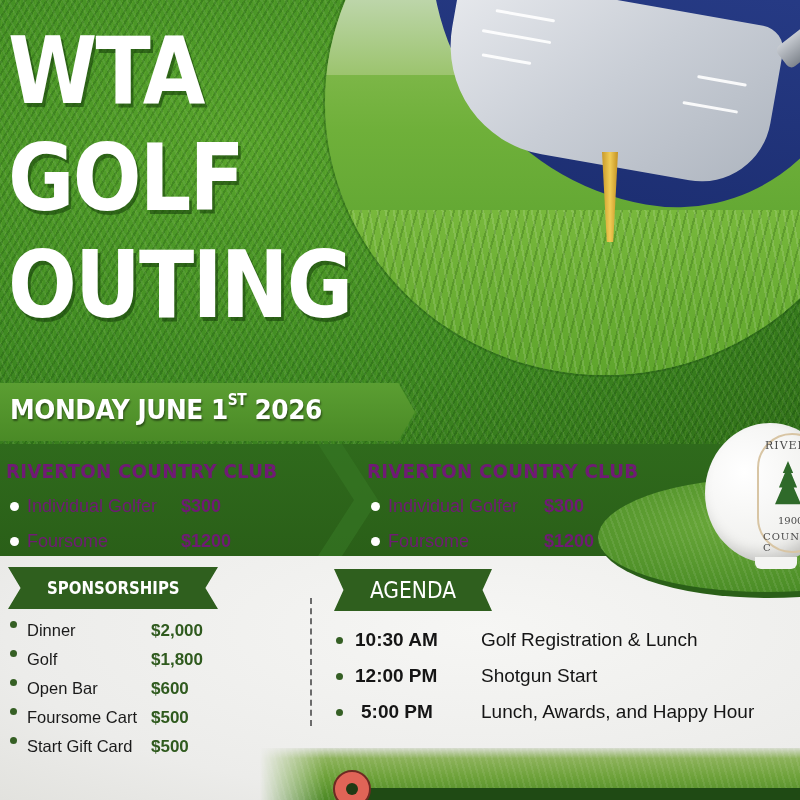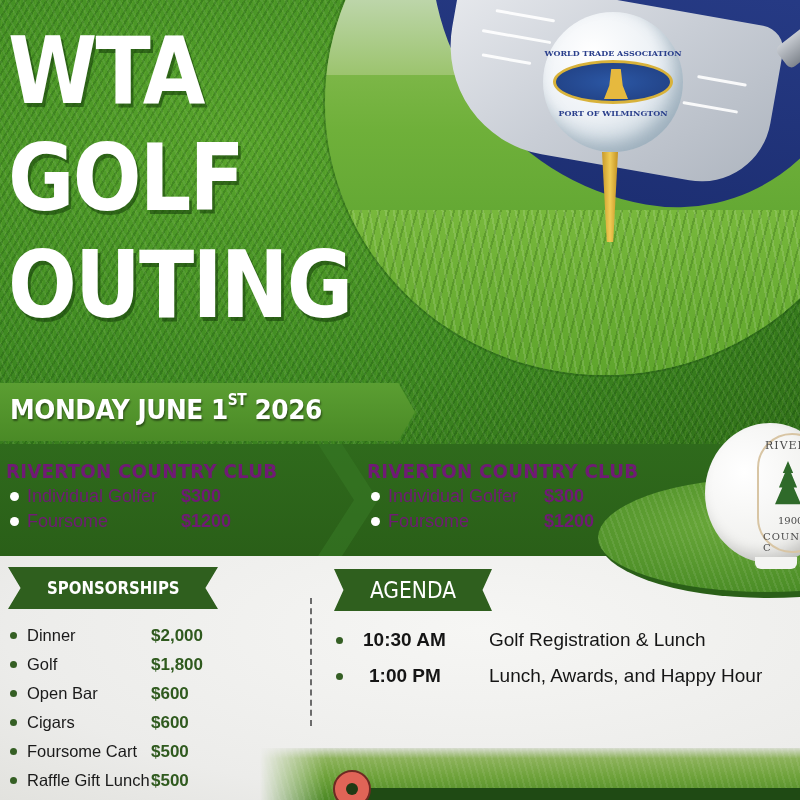--- a/index.html
+++ b/index.html
@@ -141,21 +141,21 @@
     }
     .price-block {
       position: absolute; color: #701a75;
     }
     .price-block .venue {
       font-family: "DejaVu Sans", sans-serif; font-weight: bold; font-size: 19px;
       letter-spacing: 0.2px; white-space: nowrap;
       transform: scaleX(0.96); transform-origin: left top;
     }
     .price-row {
-      display: flex; align-items: center; margin-top: 4px; font-size: 18px; white-space: nowrap;
+      display: flex; align-items: center; margin-top: 14px; font-size: 18px; white-space: nowrap;
     }
     .price-row .dot { width: 9px; height: 9px; border-radius: 50%; background: #ffffff; margin: 0 8px 0 4px; }
     .price-row .label { width: 154px; }
     .price-row .amt { font-weight: bold; }
     .price-block.b2 .price-row .label { width: 156px; }
 
     
     .green-oval {
       position: absolute; left: 598px; top: 478px; width: 340px; height: 120px;
       border-radius: 50%;
@@ -207,34 +207,34 @@
     }
     .ribbon.spons { left: 8px; top: 567px; width: 210px; }
     .ribbon.agenda { left: 334px; top: 569px; width: 158px; }
     .ribbon .rtext {
       font-family: "DejaVu Sans", sans-serif; font-weight: bold; font-size: 17px;
       transform: scaleX(0.88);
     }
     .ribbon.agenda .rtext { font-weight: normal; font-size: 23px; }
 
     .spons-list { position: absolute; left: 10px; top: 621px; }
-    .spons-item { display: flex; align-items: center; height: 29px; font-size: 16.5px; color: #1a1a1a; white-space: nowrap; }
+    .spons-item { display: flex; align-items: flex-start; height: 29px; font-size: 16.5px; color: #1a1a1a; white-space: nowrap; }
     .spons-item .dot { width: 7px; height: 7px; border-radius: 50%; background: #355f24; margin-right: 10px; }
     .spons-item .label { width: 124px; }
     .spons-item .amt { font-weight: bold; color: #2f5a1e; font-size: 17px; }
 
     .divider {
       position: absolute; left: 310px; top: 598px; width: 0; height: 128px;
       border-left: 2px dashed #6b6b6b;
     }
 
     .agenda-list { position: absolute; left: 336px; top: 622px; }
     .agenda-item { display: flex; align-items: center; height: 36px; white-space: nowrap; }
     .agenda-item .dot { width: 7px; height: 7px; border-radius: 50%; background: #355f24; margin-right: 12px; }
-    .agenda-item .time { width: 126px; font-weight: bold; font-size: 19px; color: #151515; margin-left: 8px; }
+    .agenda-item .time { width: 126px; font-weight: bold; font-size: 19px; color: #151515; }
     .agenda-item .desc { font-size: 19px; color: #151515; }
     .agenda-item.third .time { padding-left: 6px; }
 
     
     .grass-bottom {
       position: absolute; left: 260px; top: 748px; width: 540px; height: 52px;
       background:
         repeating-linear-gradient(75deg, rgba(255,255,255,0.07) 0 2px, transparent 2px 6px),
         linear-gradient(180deg, #d7dccf 0%, #8cb25a 20%, #6ea23a 55%, #4d8a26 100%);
       -webkit-mask-image: linear-gradient(90deg, transparent 0%, #000 12%);
@@ -266,27 +266,20 @@
   <div class="club-head"></div>
   <div class="club-face">
     <div class="groove" style="left:40px;top:30px;width:60px;"></div>
     <div class="groove" style="left:30px;top:52px;width:70px;"></div>
     <div class="groove" style="left:34px;top:76px;width:50px;"></div>
     <div class="groove" style="left:250px;top:60px;width:50px;"></div>
     <div class="groove" style="left:240px;top:88px;width:56px;"></div>
   </div>
   <div class="shaft"></div>
   <div class="tee"></div>
-  <div class="wta-ball">
-    <div class="arc-top">WORLD TRADE ASSOCIATION</div>
-    <div class="wta-logo">
-      <div class="bell"></div>
-    </div>
-    <div class="arc-bot">PORT OF WILMINGTON</div>
-  </div>
 </div>
 
 <div class="title">
   <div>WTA</div>
   <div>GOLF</div>
   <div>OUTING</div>
 </div>
 
 <div class="date-banner"></div>
 <div class="date-text"><span>MONDAY JUNE 1</span><sup>ST</sup> <span>2026</span></div>
@@ -349,49 +342,49 @@
     <span class="label">Golf</span>
     <span class="amt">$1,800</span>
   </div>
   <div class="spons-item">
     <span class="dot"></span>
     <span class="label">Open Bar</span>
     <span class="amt">$600</span>
   </div>
   <div class="spons-item">
     <span class="dot"></span>
-    <span class="label">Cigars</span>
-    <span class="amt">$600</span>
-  </div>
-  <div class="spons-item">
-    <span class="dot"></span>
     <span class="label">Foursome Cart</span>
     <span class="amt">$500</span>
   </div>
   <div class="spons-item">
     <span class="dot"></span>
-    <span class="label">Raffle Gift Lunch</span>
+    <span class="label">Start Gift Card</span>
     <span class="amt">$500</span>
   </div>
 </div>
 
 <div class="divider"></div>
 
 <div class="ribbon agenda">
   <span class="rtext">AGENDA</span>
 </div>
 <div class="agenda-list">
   <div class="agenda-item">
     <span class="dot"></span>
     <span class="time">10:30 AM</span>
     <span class="desc">Golf Registration &amp; Lunch</span>
   </div>
+  <div class="agenda-item">
+    <span class="dot"></span>
+    <span class="time">12:00 PM</span>
+    <span class="desc">Shotgun Start</span>
+  </div>
   <div class="agenda-item third">
     <span class="dot"></span>
-    <span class="time">1:00 PM</span>
+    <span class="time">5:00 PM</span>
     <span class="desc">Lunch, Awards, and Happy Hour</span>
   </div>
 </div>
 
 <div class="grass-bottom"></div>
 <div class="location-bar"></div>
 <div class="pin">
   <div class="hole"></div>
 </div>
 

